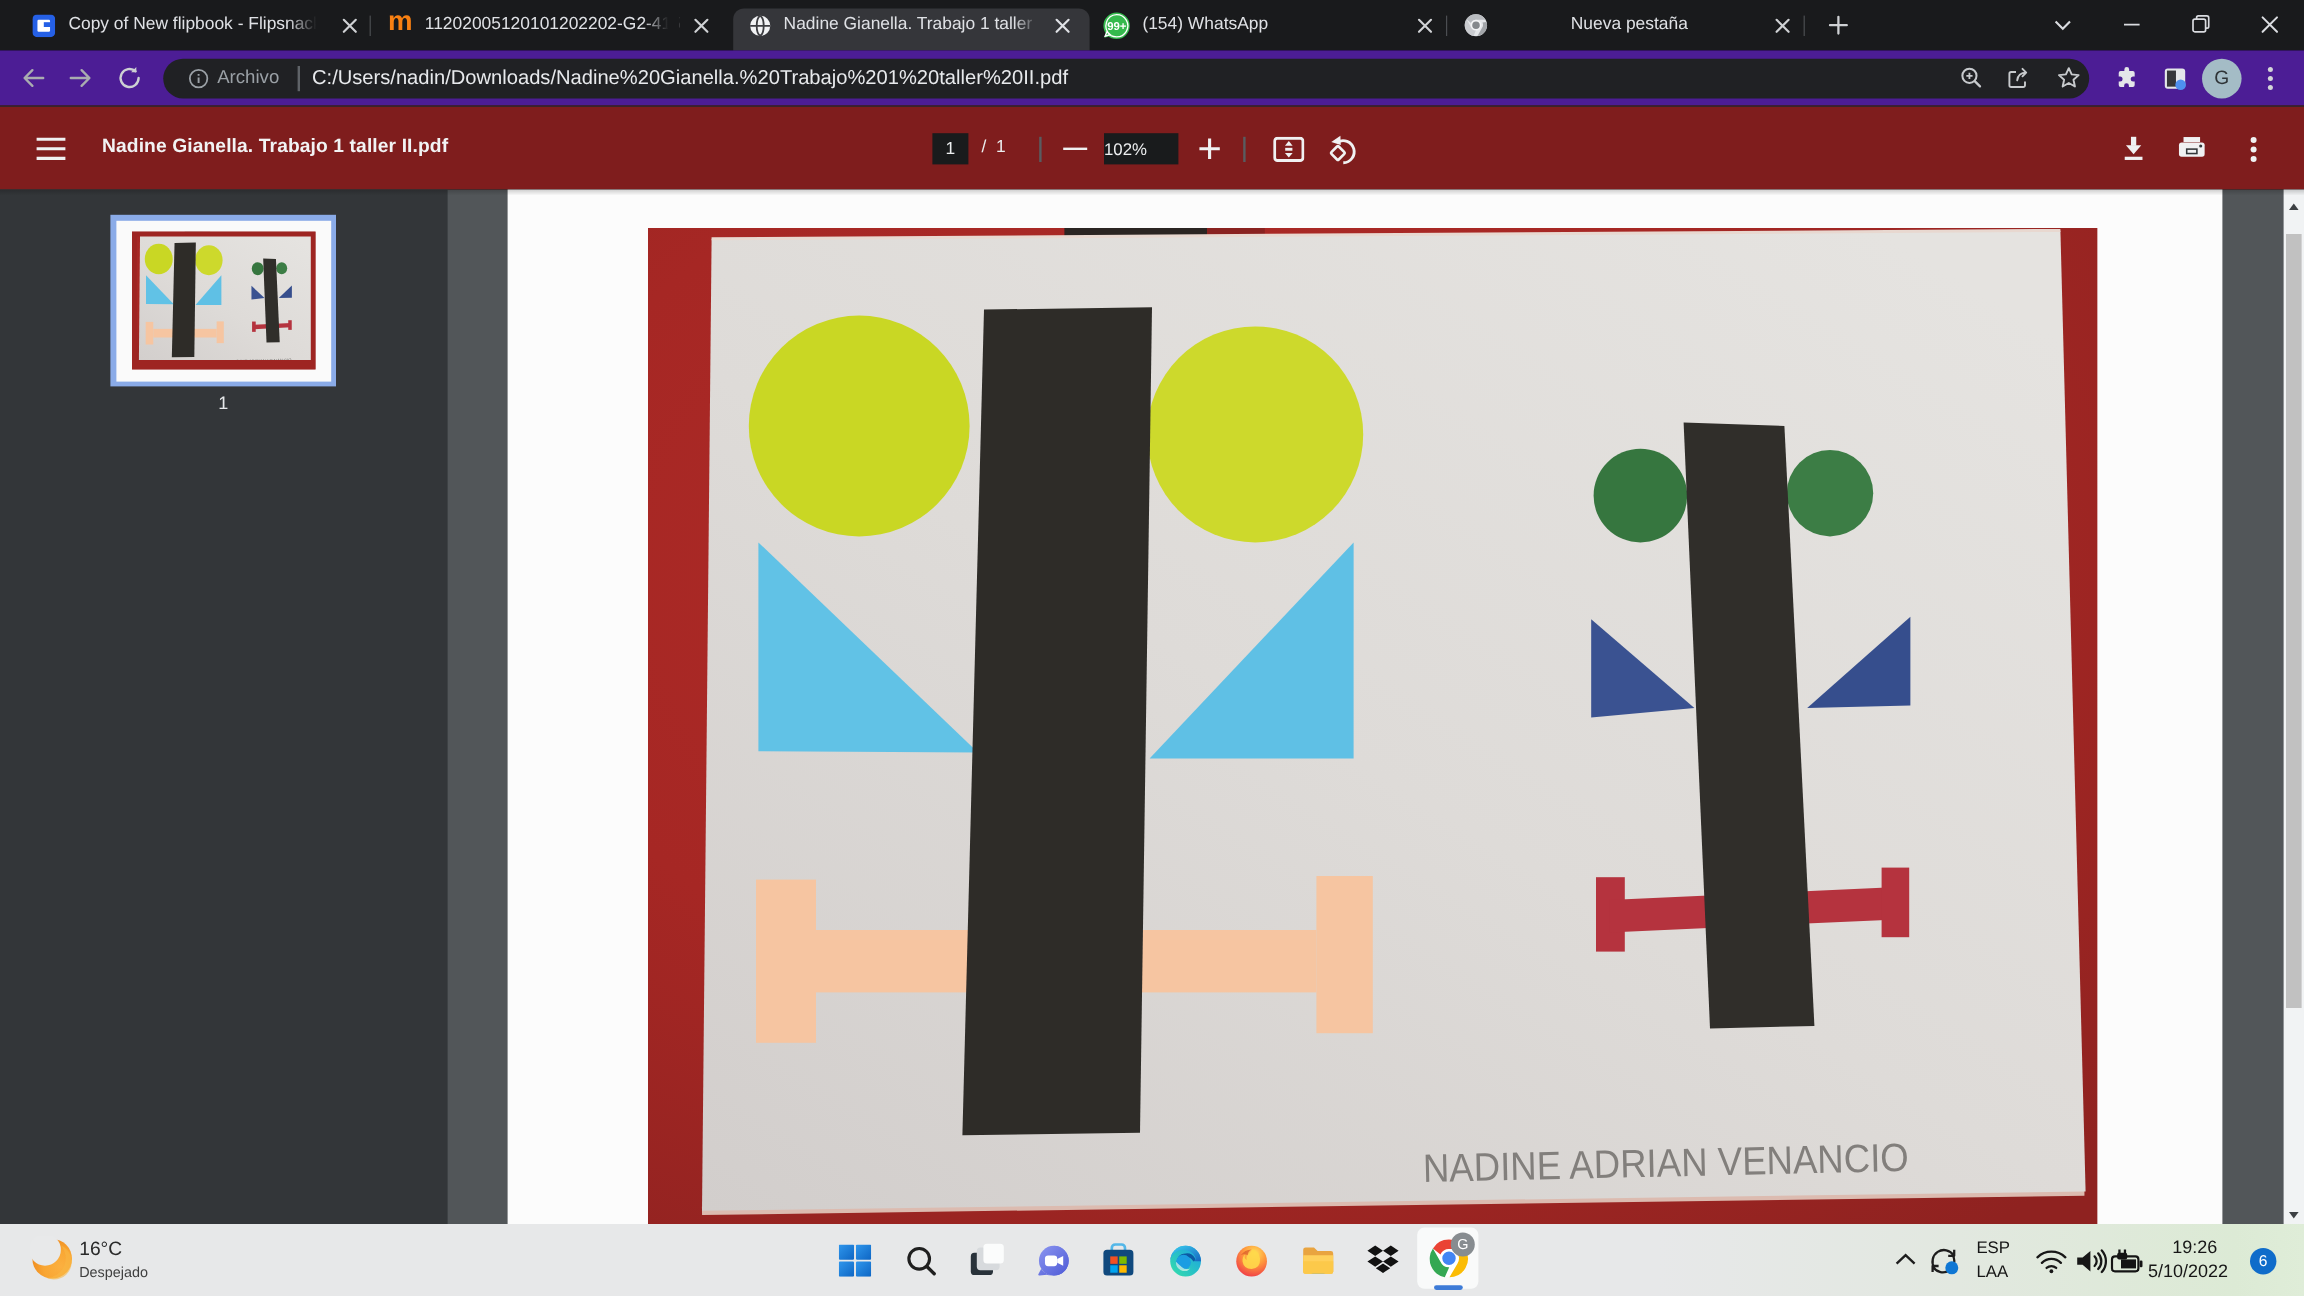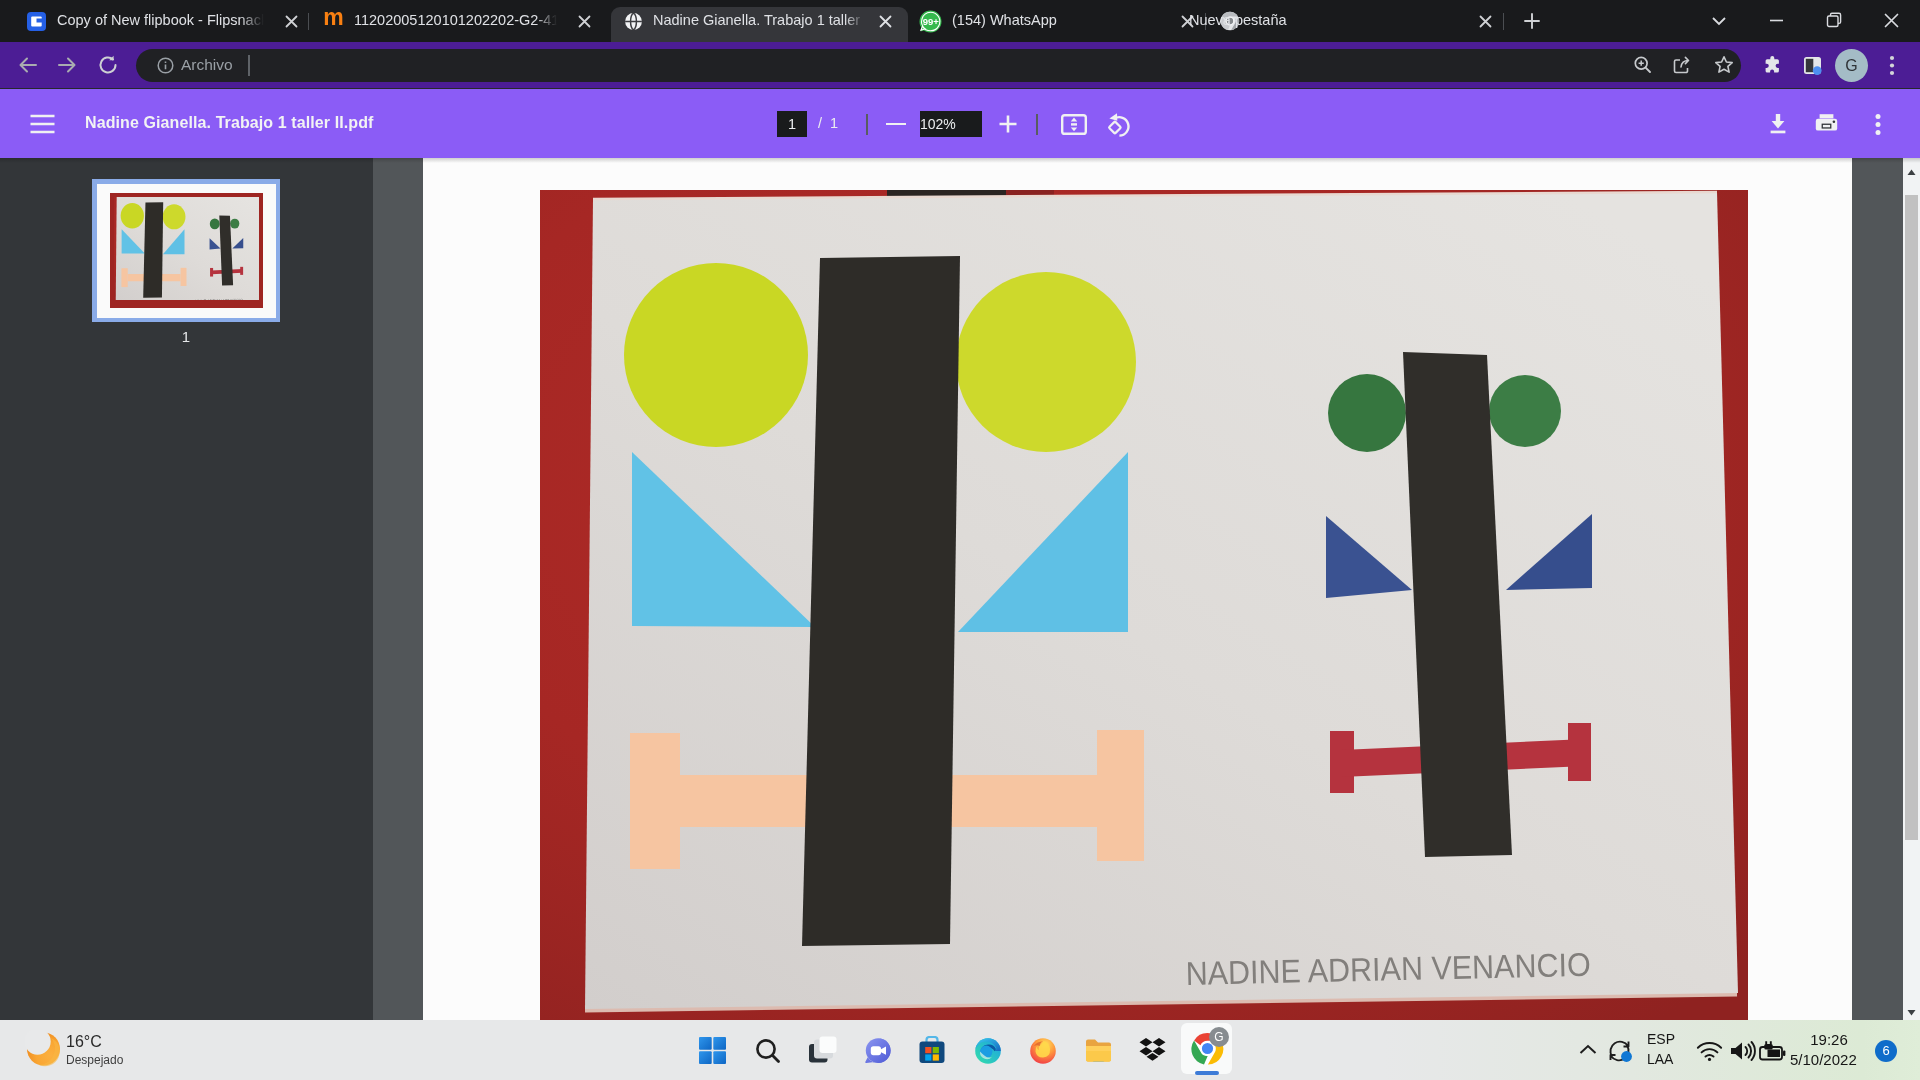--- a/index.html
+++ b/index.html
@@ -2,21 +2,21 @@
 <html><head>
 <meta charset="utf-8">
 <style>
   * { margin:0; padding:0; box-sizing:border-box; }
   html,body { width:1920px; height:1080px; overflow:hidden; background:#000; }
   body { font-family:"Liberation Sans", sans-serif; position:relative; }
   .abs { position:absolute; }
   
   #tabstrip { left:0; top:0; width:1920px; height:42px; background:#191a1c; }
   #toolbar  { left:0; top:42px; width:1920px; height:46px; background:#4c1d95; }
-  #pdfbar   { left:0; top:88px; width:1920px; height:70px; background:#8b5cf6; border-top:1px solid #27292c; }
+  #pdfbar   { left:0; top:88px; width:1920px; height:70px; background:#7f1d1d; border-top:1px solid #27292c; }
   #content  { left:0; top:158px; width:1920px; height:862px; background:#525659; }
   #sidebar  { left:0; top:0; width:373px; height:862px; background:#333639; }
   #page     { left:423px; top:0; width:1429px; height:862px; background:#fcfcfc; }
   #scroll   { left:1903px; top:0; width:17px; height:862px; background:#f1f3f4; }
   #taskbar  { left:0; top:1020px; width:1920px; height:76px;
               background:linear-gradient(90deg,#e7e8e9 0%,#e7e8e9 72%,#e2e8e0 85%,#dcead5 97%,#dfedd8 100%); }
   .tabtitle { color:#dfe1e5; font-size:14.5px; white-space:nowrap; overflow:hidden; }
   .sep { width:1px; height:17px; background:#4b4e52; top:13px; }
 </style>
 </head>
@@ -64,21 +64,21 @@
     </svg>
   <div class="abs sep" style="left:1205px"></div>
 
   <svg class="abs" style="left:1220px;top:11px" width="20" height="20" viewBox="0 0 20 20">
       <circle cx="10" cy="10" r="9.2" fill="#e4e6e9"></circle>
       <path d="M10 0.8 a9.2 9.2 0 0 1 8 4.7 H10 a4.6 4.6 0 0 0 -4.2 2.7 L2 4.9 A9.2 9.2 0 0 1 10 0.8 Z" fill="#b9bcc0"></path>
       <path d="M18.8 7.3 a9.2 9.2 0 0 1 -7.6 11.8 l3.9 -6.9 a4.6 4.6 0 0 0 0.3 -4.4 Z" fill="#a2a5a9"></path>
       <path d="M2 4.9 l3.7 6.5 a4.6 4.6 0 0 0 4.3 2.7 L8 19 A9.2 9.2 0 0 1 2 4.9 Z" fill="#caccd0"></path>
       <circle cx="10" cy="10" r="3.8" fill="#85898d" stroke="#f3f4f5" stroke-width="1.3"></circle>
     </svg>
-  <div class="abs tabtitle" style="left:1189px;top:12px;width:110px">Nueva pestaña</div>
+  <div class="abs tabtitle" style="left:1309px;top:12px;width:110px">Nueva pestaña</div>
   <svg class="abs" style="left:1477px;top:13px" width="17" height="17" viewBox="0 0 17 17">
       <path d="M3.5 3.5 L13.5 13.5 M13.5 3.5 L3.5 13.5" stroke="#cfd1d4" stroke-width="1.8" stroke-linecap="round"></path>
     </svg>
   <div class="abs sep" style="left:1503px"></div>
   <svg class="abs" style="left:1523px;top:12px" width="18" height="18" viewBox="0 0 18 18">
       <path d="M9 2 V16 M2 9 H16" stroke="#cfd1d4" stroke-width="1.9" stroke-linecap="round"></path>
     </svg>
 
   <svg class="abs" style="left:1710px;top:14px" width="18" height="13" viewBox="0 0 18 13">
       <path d="M3 4 L9 10 L15 4" stroke="#dadce0" stroke-width="1.8" fill="none"></path>
@@ -107,20 +107,21 @@
       <path d="M16.6 1.8 V6.2 H12.2 Z" fill="#cdd0d3"></path>
     </svg>
 
   <div class="abs" style="left:136px;top:7px;width:1605px;height:33px;background:#202124;border-radius:17px"></div>
   <svg class="abs" style="left:157px;top:15px" width="17" height="17" viewBox="0 0 17 17">
       <circle cx="8.5" cy="8.5" r="7.3" fill="none" stroke="#9aa0a6" stroke-width="1.5"></circle>
       <path d="M8.5 7.5 V12.2 M8.5 4.6 V6.1" stroke="#9aa0a6" stroke-width="1.6"></path>
     </svg>
   <div class="abs" style="left:181px;top:13.5px;color:#9aa0a6;font-size:15.5px">Archivo</div>
   <div class="abs" style="left:248px;top:13px;width:1.5px;height:21px;background:#5f6368"></div>
+  <div class="abs" style="left:260px;top:12.5px;color:#e8eaed;font-size:16.8px;letter-spacing:0px">C:/Users/nadin/Downloads/Nadine%20Gianella.%20Trabajo%201%20taller%20II.pdf</div>
 
   <svg class="abs" style="left:1633px;top:13px" width="20" height="20" viewBox="0 0 20 20">
       <circle cx="8.2" cy="8.2" r="5.9" fill="none" stroke="#c7cacd" stroke-width="1.7"></circle>
       <path d="M12.6 12.6 L17 17" stroke="#c7cacd" stroke-width="1.9" stroke-linecap="round"></path>
       <path d="M8.2 5.6 V10.8 M5.6 8.2 H10.8" stroke="#c7cacd" stroke-width="1.5"></path>
     </svg>
   <svg class="abs" style="left:1672px;top:13px" width="22" height="20" viewBox="0 0 22 20">
       <path d="M8 5 H4 A1.5 1.5 0 0 0 2.5 6.5 V16 A1.5 1.5 0 0 0 4 17.5 H14 A1.5 1.5 0 0 0 15.5 16 V13" fill="none" stroke="#c7cacd" stroke-width="1.6"></path>
       <path d="M9 12 C9.5 7.5 12.5 5.5 16.5 5.5 M16.5 5.5 L13.4 2.4 M16.5 5.5 L13.4 8.6" fill="none" stroke="#c7cacd" stroke-width="1.6" stroke-linecap="round" stroke-linejoin="round"></path>
     </svg>

